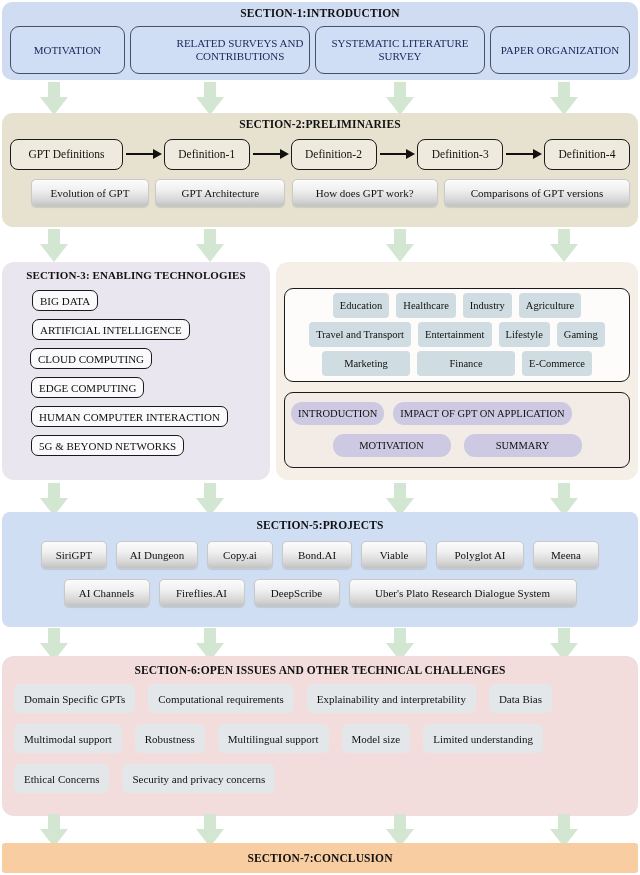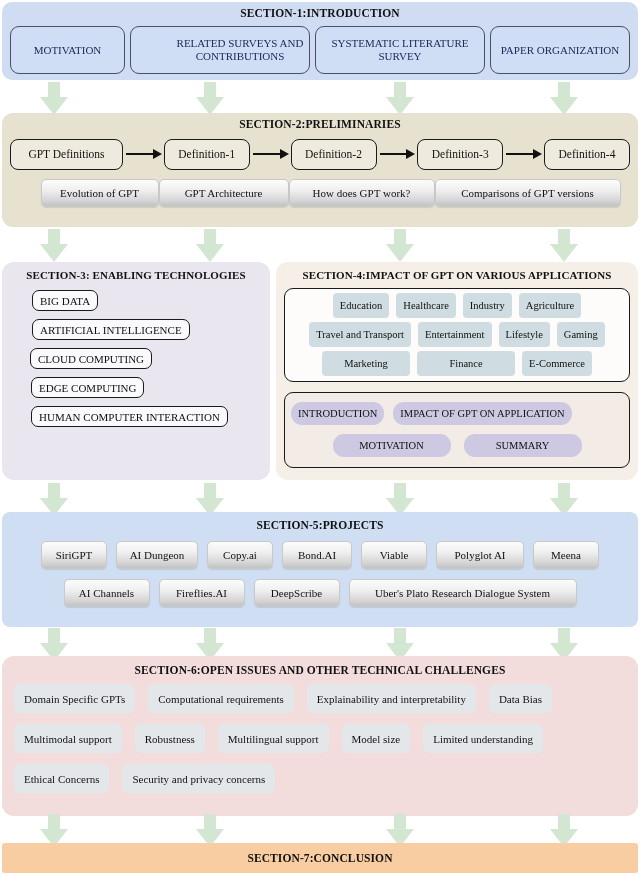--- a/index.html
+++ b/index.html
@@ -79,21 +79,21 @@
   .arrow-h::before {
     content:""; position: absolute; left: 3px; right: 9px; top: 4px;
     height: 1.8px; background: #111;
   }
   .arrow-h::after {
     content:""; position: absolute; right: 2px; top: 0px;
     border-left: 9px solid #111;
     border-top: 5px solid transparent;
     border-bottom: 5px solid transparent;
   }
-  .s2grad { position: absolute; left: 8px; top: 66px; width: 620px; height: 28px; display: flex; justify-content: center; padding-left: 21px; }
+  .s2grad { position: absolute; left: 8px; top: 66px; width: 620px; height: 28px; display: flex; justify-content: space-between; padding-left: 21px; }
   .gradbox {
     background: linear-gradient(to bottom, #fcfcfc 0%, #f0f0f0 38%, #d6d6d6 78%, #c2c2c2 100%);
     border: 0.8px solid #c9c9c9;
     border-radius: 5px;
     display: flex; align-items: center; justify-content: center;
     font-size: 11px; color: #111;
     height: 28px; padding: 0 6px;
     box-shadow: 0 1px 1px rgba(0,0,0,0.10);
   }
 
@@ -271,25 +271,25 @@
     </div>
 
   <div class="section" id="sec3">
     <div class="sec-title">SECTION-3: ENABLING TECHNOLOGIES</div>
     <div class="s3list">
       <div class="s3row"><span class="s3box">BIG DATA</span></div>
       <div class="s3row"><span class="s3box">ARTIFICIAL INTELLIGENCE</span></div>
       <div class="s3row" style="margin-left:-2px;"><span class="s3box">CLOUD COMPUTING</span></div>
       <div class="s3row" style="margin-left:-1px;"><span class="s3box">EDGE COMPUTING</span></div>
       <div class="s3row" style="margin-left:-1px;"><span class="s3box">HUMAN COMPUTER INTERACTION</span></div>
+      <div class="s3row" style="margin-left:-1px;"><span class="s3box">5G &amp; BEYOND NETWORKS</span></div>
     </div>
   </div>
 
   <div class="section" id="sec4">
-    <div class="sec-title">SECTION-4:IMPACT OF GPT ON VARIOUS APPLICATIONS</div>
 
     <div class="s4panel" id="s4panelA">
       <div class="pillrow">
         <span class="pill pill-blue">Education</span>
         <span class="pill pill-blue">Healthcare</span>
         <span class="pill pill-blue">Industry</span>
         <span class="pill pill-blue">Agriculture</span>
       </div>
       <div class="pillrow">
         <span class="pill pill-blue">Travel and Transport</span>

